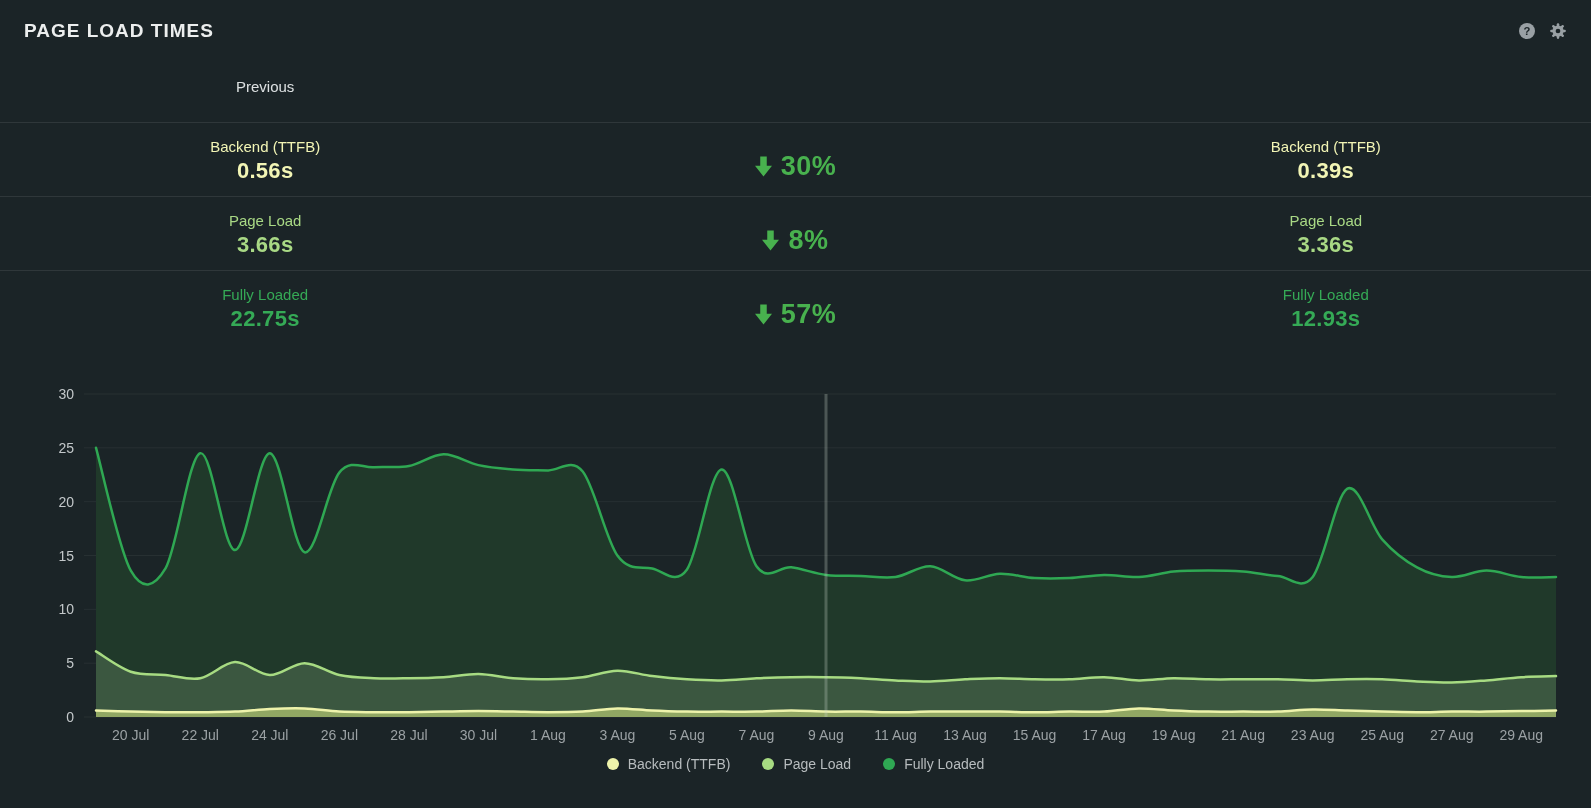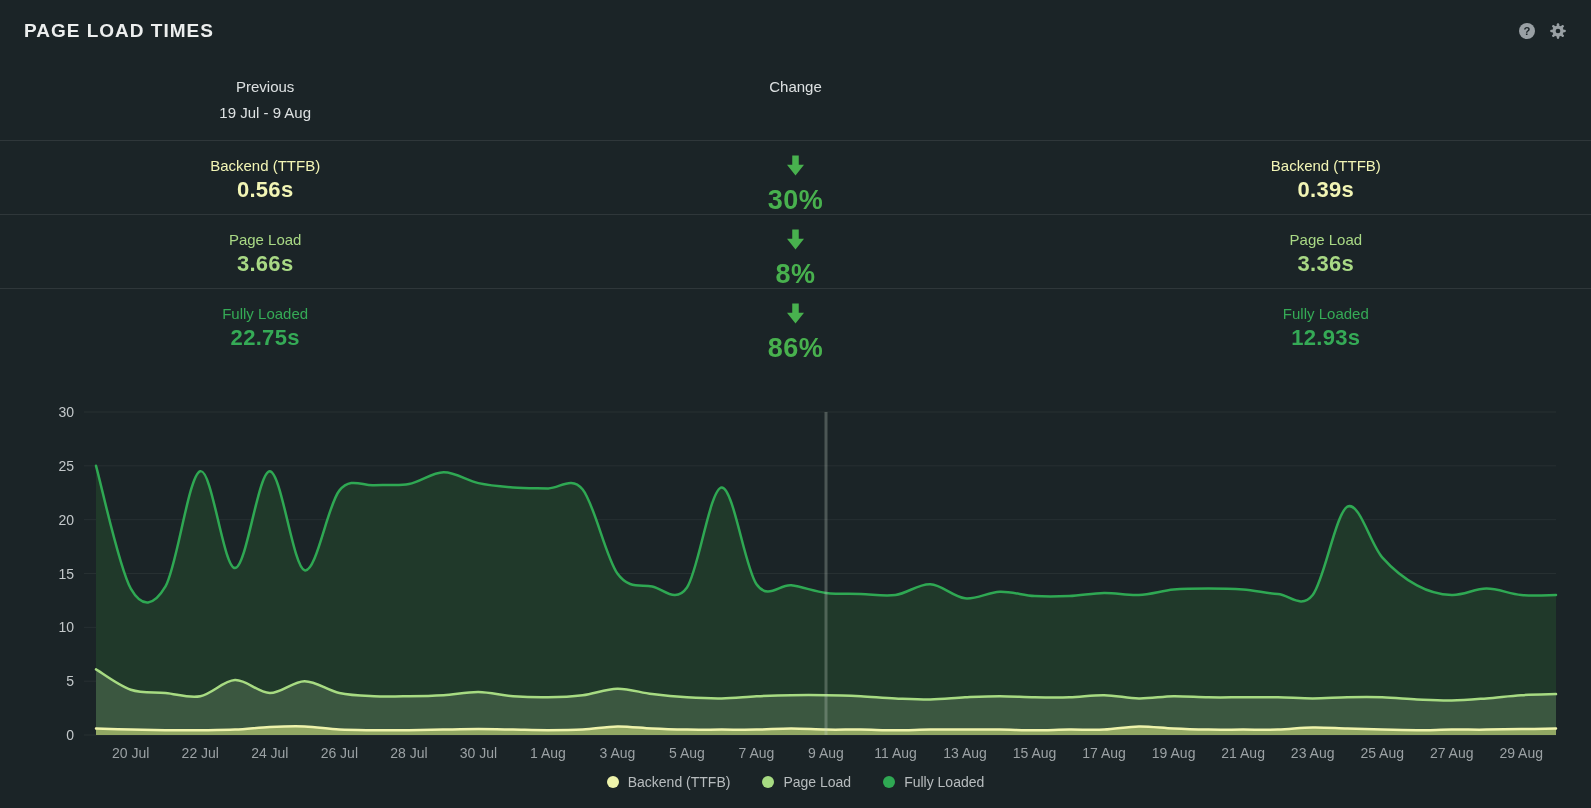--- a/index.html
+++ b/index.html
@@ -36,21 +36,21 @@
     border-top: 1px solid rgba(255,255,255,0.09);
   }
   .metric-cell {
     display: flex; flex-direction: column;
     align-items: center; justify-content: center;
     padding-top: 2px;
   }
   .metric-label { font-size: 15px; margin-bottom: 3px; }
   .metric-value { font-size: 22px; font-weight: bold; letter-spacing: 0.3px; }
   .change-cell {
-    display: flex; flex-direction: column;
+    display: flex; flex-direction: row;
     align-items: center; justify-content: center;
     gap: 9px; padding-top: 14px;
   }
   .change-value { font-size: 27px; font-weight: bold; color: #48b14e; letter-spacing: 0.5px; }
   .down-arrow svg { width: 17px; height: 21px; display: block; }
   .row-backend .metric-label, .row-backend .metric-value { color: #f2f5b5; }
   .row-pageload .metric-label, .row-pageload .metric-value { color: #a9d985; }
   .row-fully .metric-label, .row-fully .metric-value { color: #35aa56; }
   
   .chart-wrap { margin-top: 30px; }
@@ -92,25 +92,20 @@
           <circle cx="8" cy="8" r="2.1" fill="#1b2427"></circle>
         </svg>
       </span>
     </div>
   </div>
 
   <div class="comparison">
     <div class="cmp-grid">
       <div class="col-head">
         <div class="col-label">Previous</div>
-        <div class="col-range">19 Jul - 9 Aug</div>
-      </div>
-      <div class="col-head">
-        <div class="col-label">Change</div>
-        <div class="col-range"></div>
       </div>
     </div>
 
     <div class="metric-row row-backend">
       <div class="metric-cell">
         <div class="metric-label">Backend (TTFB)</div>
         <div class="metric-value">0.56s</div>
       </div>
       <div class="change-cell">
         <span class="down-arrow">
@@ -149,21 +144,21 @@
       <div class="metric-cell">
         <div class="metric-label">Fully Loaded</div>
         <div class="metric-value">22.75s</div>
       </div>
       <div class="change-cell">
         <span class="down-arrow">
           <svg viewBox="0 0 12 14">
               <path d="M3.7 0 h4.6 v6.5 H12 L6 14 0 6.5 h3.7 z" fill="#48b14e"></path>
             </svg>
         </span>
-        <span class="change-value">86%</span>
+        <span class="change-value">57%</span>
       </div>
       <div class="metric-cell">
         <div class="metric-label">Fully Loaded</div>
         <div class="metric-value">12.93s</div>
       </div>
     </div>
   </div>
 
   <div class="chart-wrap">
     <svg width="1591" height="380" viewBox="0 0 1591 380">

